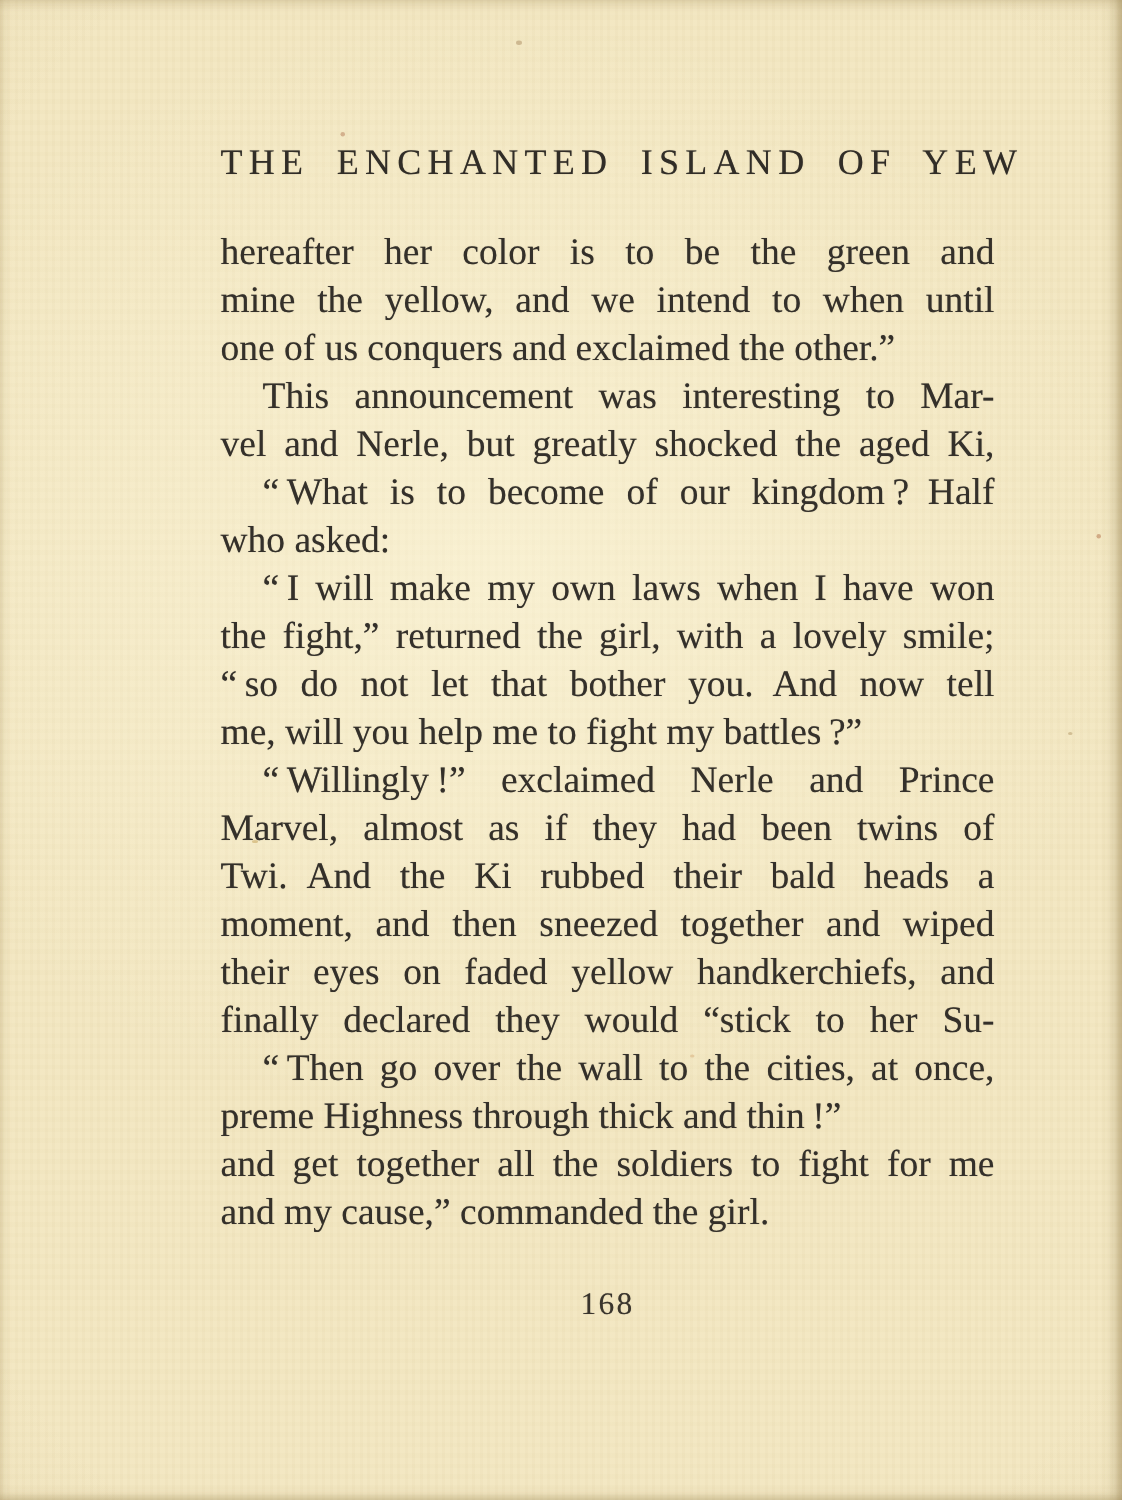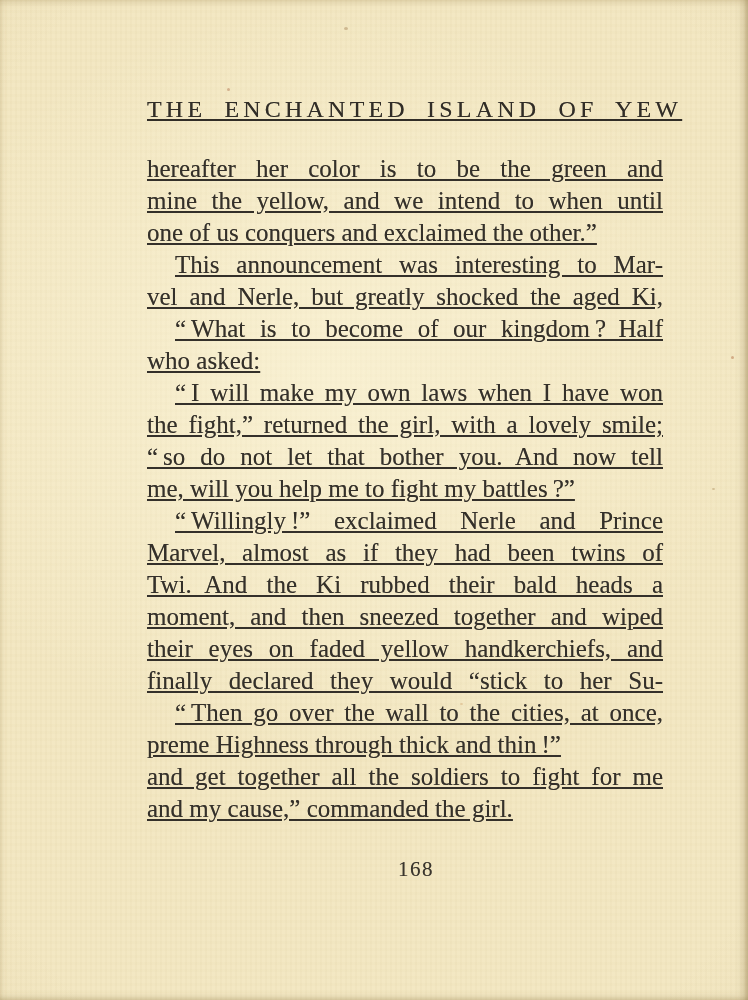--- a/index.html
+++ b/index.html
@@ -32,47 +32,45 @@
     top: 96px;
     width: 516px;
     text-align: left;
     font-size: 24px;
     line-height: 26px;
     letter-spacing: 4.2px;
     word-spacing: 8px;
     white-space: nowrap;
     color: #312d27;
     text-shadow: 0 0 0.5px rgba(49,45,39,0.55);
-    text-decoration: underline;
   }
   .text-block {
     position: absolute;
     left: 147px;
     top: 153px;
     width: 516px;
   }
   .line {
     font-size: 25px;
     line-height: 32px;
     height: 32px;
     text-align: justify;
     text-align-last: justify;
     white-space: nowrap;
     text-shadow: 0 0 0.5px rgba(52,48,42,0.5);
-    text-decoration: underline;
   }
   .line.last {
     text-align-last: left;
   }
   .line.indent {
     text-indent: 28px;
   }
   .folio {
     position: absolute;
-    left: 158px;
+    left: 147px;
     top: 853px;
     width: 516px;
     text-align: center;
     font-size: 21px;
     line-height: 32px;
     letter-spacing: 1.5px;
     color: #3a352d;
     text-shadow: 0 0 0.5px rgba(58,53,45,0.5);
   }
   .speck {

